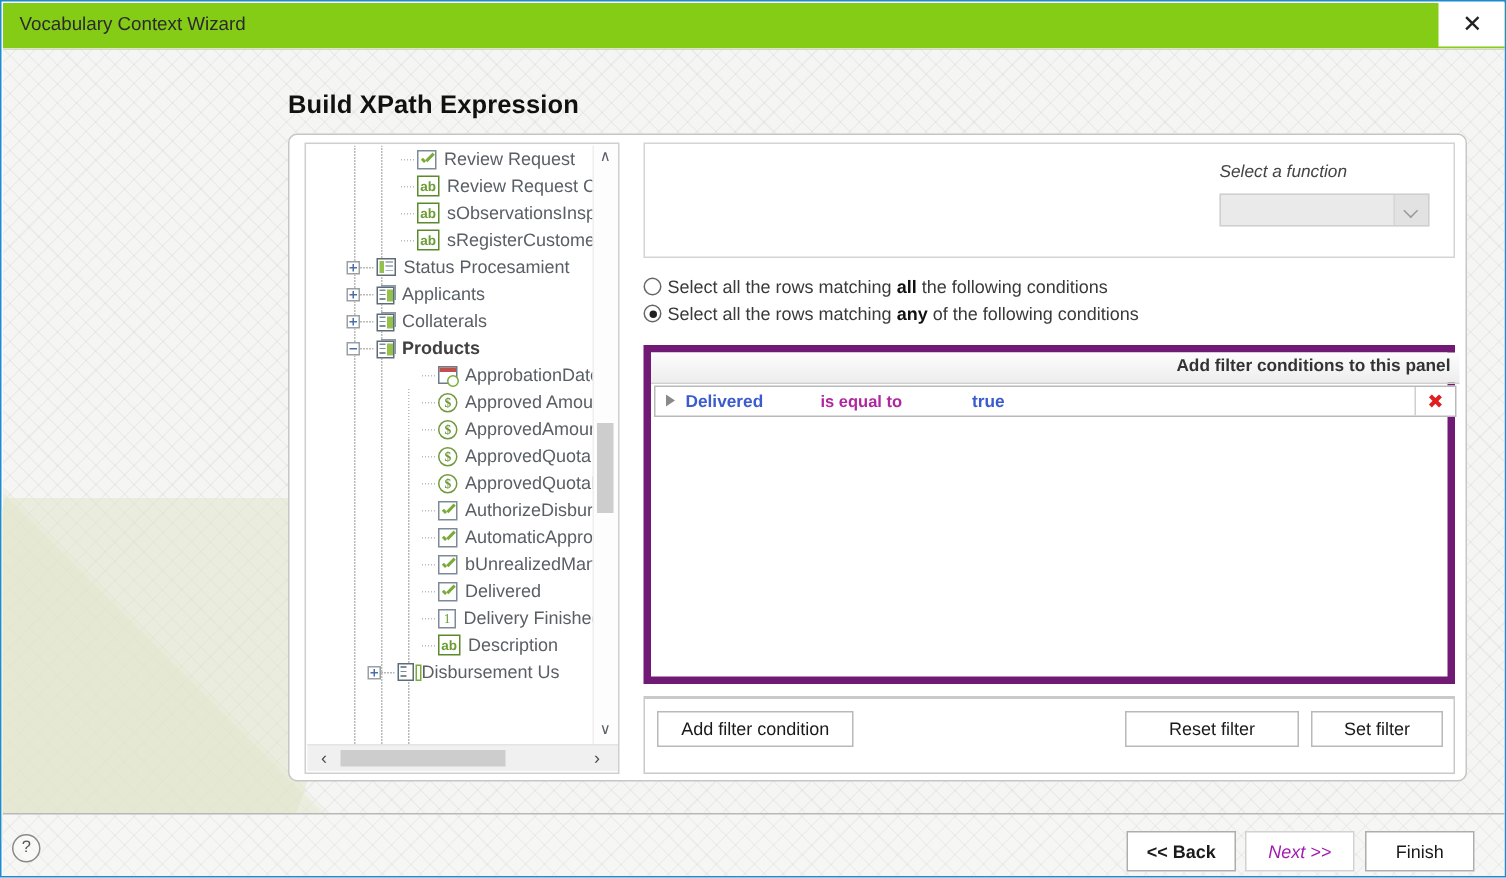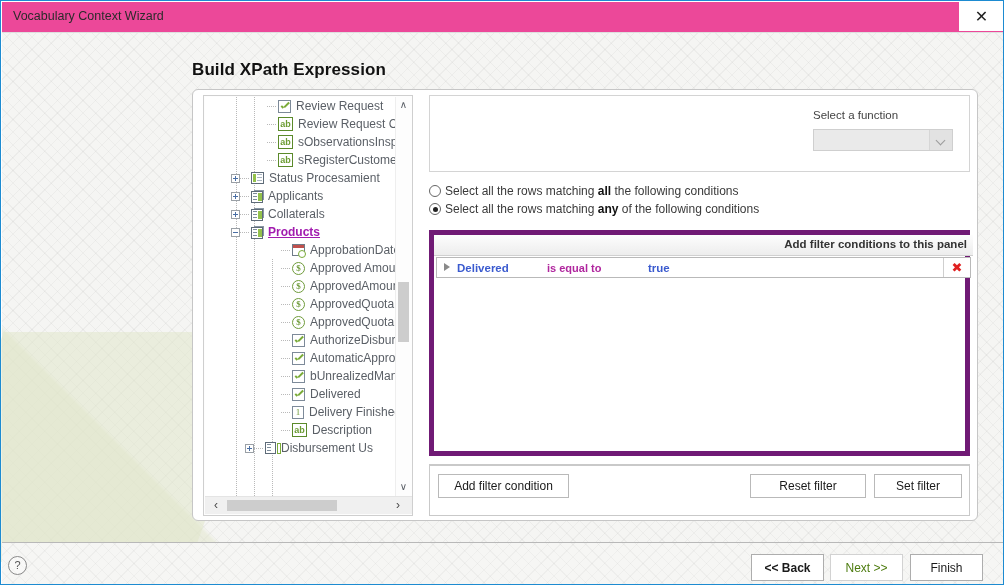--- a/index.html
+++ b/index.html
@@ -12,21 +12,21 @@
   #window{
     position:absolute;left:0;top:0;width:1004px;height:585px;
     box-sizing:border-box;
     border:1px solid #1d8bd1;
     background:#ffffff;
     overflow:hidden;
   }
   
   #titlebar{
     position:absolute;left:1px;top:1px;width:1002px;height:30px;
-    background:#ec4899;
+    background:#84cc16;
     border-bottom:1px solid #dfdfdf;
     text-align:center;
   }
   #titletext{
     position:absolute;left:11px;top:7px;
     font-size:12.5px;color:#2b2b2b;
     white-space:nowrap;
   }
   #closebtn{
     position:absolute;right:0px;top:0px;width:45px;height:29px;
@@ -66,21 +66,21 @@
     cursor:pointer;background:rgba(255,255,255,0.35);
   }
   .wizbtn{
     position:absolute;top:11px;height:27px;
     box-sizing:border-box;
     background:#ffffff;border:1px solid #adadad;
     font-family:"Liberation Sans",sans-serif;font-size:12px;color:#1a1a1a;
     cursor:pointer;
     display:flex;align-items:center;justify-content:center;
   }
-  .wizbtn.disabled{color:#4d7c0f;border-color:#d2d2d2;cursor:default;}
+  .wizbtn.disabled{color:#a21caf;border-color:#d2d2d2;cursor:default;font-style:italic;}
   #btn-back{left:749px;width:73px;font-weight:bold;}
   #btn-next{left:828px;width:73px;}
   #btn-finish{left:908px;width:73px;}
 
   
   #heading{
     position:absolute;left:191px;top:59px;
     font-size:17px;font-weight:bold;color:#111;
     letter-spacing:0.1px;
   }
@@ -101,21 +101,21 @@
   }
   #treeclip{
     position:absolute;left:1px;top:1px;width:193px;height:400px;
     overflow:hidden;background:#ffffff;
   }
   .tnode{
     position:relative;height:18px;white-space:nowrap;
     display:flex;align-items:center;
     font-size:12px;color:#5a5f66;
   }
-  .tnode.bold{font-weight:bold;color:#a21caf;text-decoration:underline;}
+  .tnode.bold{font-weight:bold;color:#404040;}
   .guides{
     position:absolute;left:0;top:0;width:193px;height:400px;
     pointer-events:none;
   }
   .vguide{position:absolute;top:0;width:1px;height:400px;
     background:repeating-linear-gradient(to bottom, #b9b9b9 0 1px, transparent 1px 2px);}
   .plusbox{
     width:9px;height:9px;box-sizing:border-box;
     border:1px solid #9aa0a6;background:#fff;
     position:relative;flex:0 0 auto;
@@ -193,21 +193,21 @@
   #tree-hthumb{
     position:absolute;left:22px;top:3px;width:110px;height:11px;background:#cdcdcd;
   }
   .hsbarrow{
     position:absolute;top:0;width:18px;height:17px;
     color:#4a4a4a;font-size:12px;text-align:center;line-height:17px;cursor:pointer;
   }
   
   #funcbox{
     position:absolute;left:236px;top:5px;width:541px;height:77px;
-    box-sizing:border-box;border:1px solid #d4d4d4;background:#fff;
+    box-sizing:border-box;border:1px solid #d4d4d4;background:#fff;font-style:italic;
   }
   #funclabel{position:absolute;left:383px;top:13px;font-size:11.5px;color:#444;}
   #funcselect{
     position:absolute;left:383px;top:33px;width:140px;height:22px;
     box-sizing:border-box;border:1px solid #cfcfcf;background:#eaeaea;
     cursor:pointer;
   }
   #funcselect .arrowcell{
     position:absolute;right:0;top:0;width:22px;height:20px;
     background:#e2e2e2;border-left:1px solid #d6d6d6;

